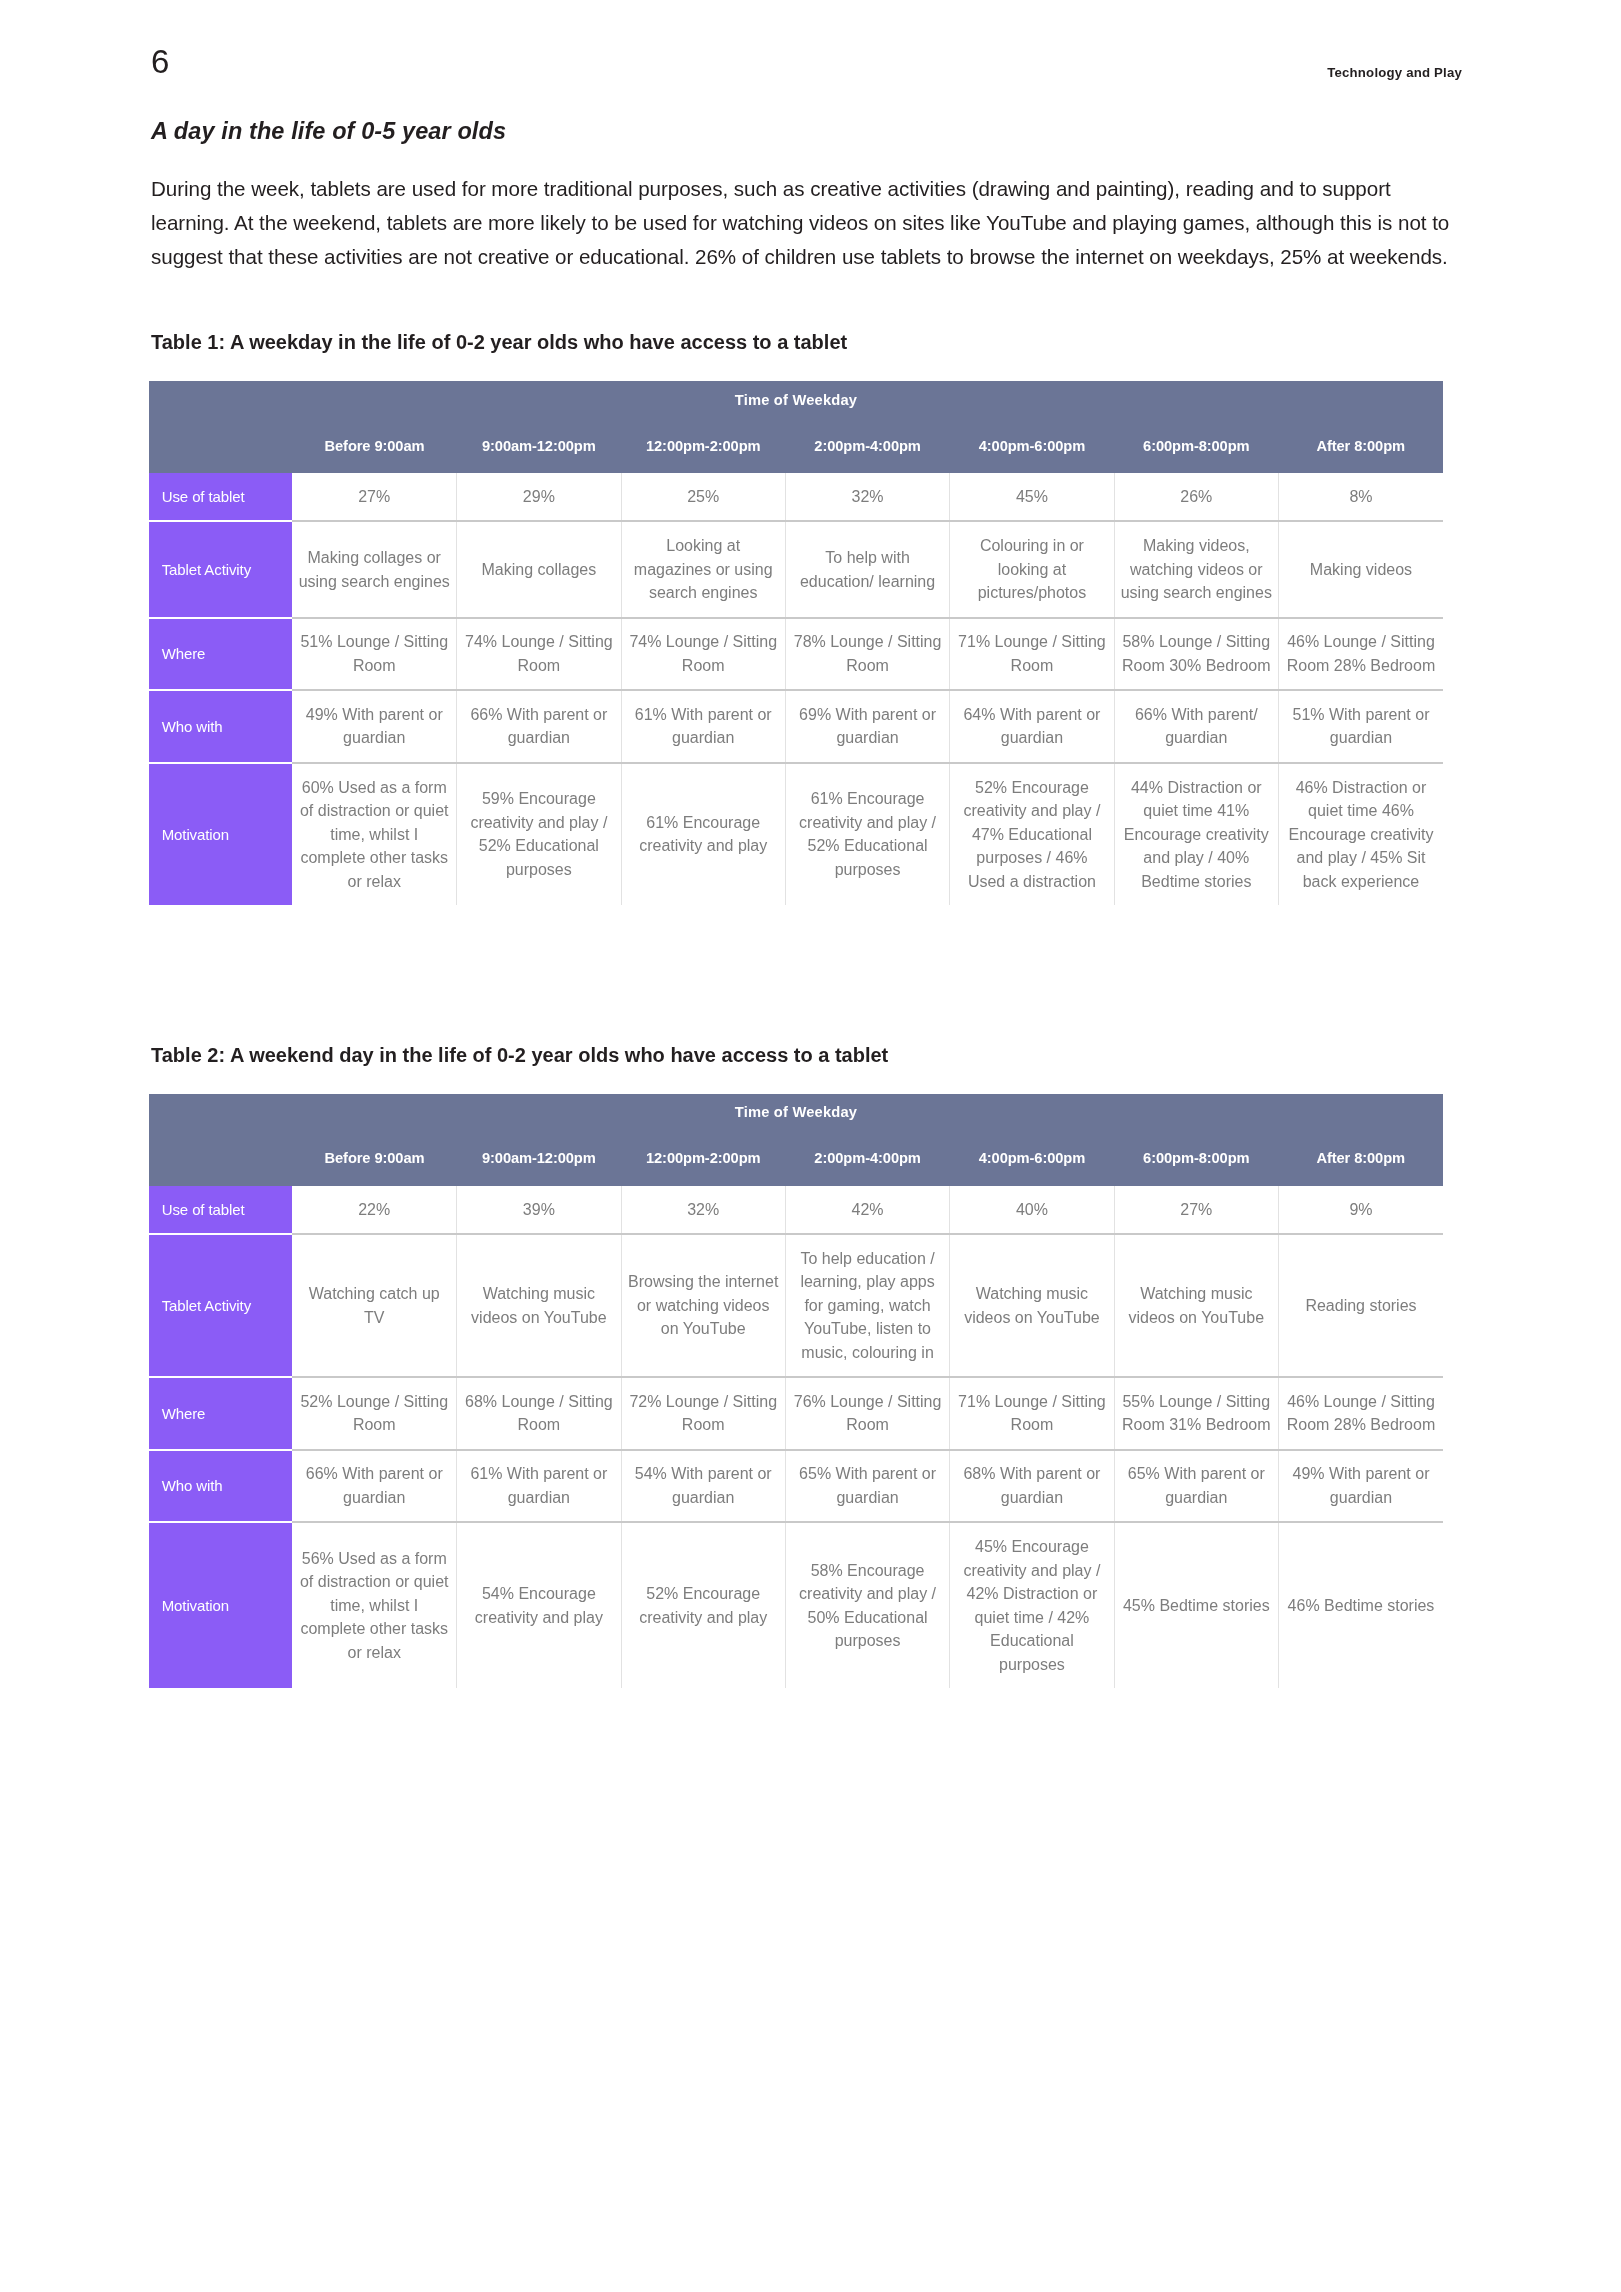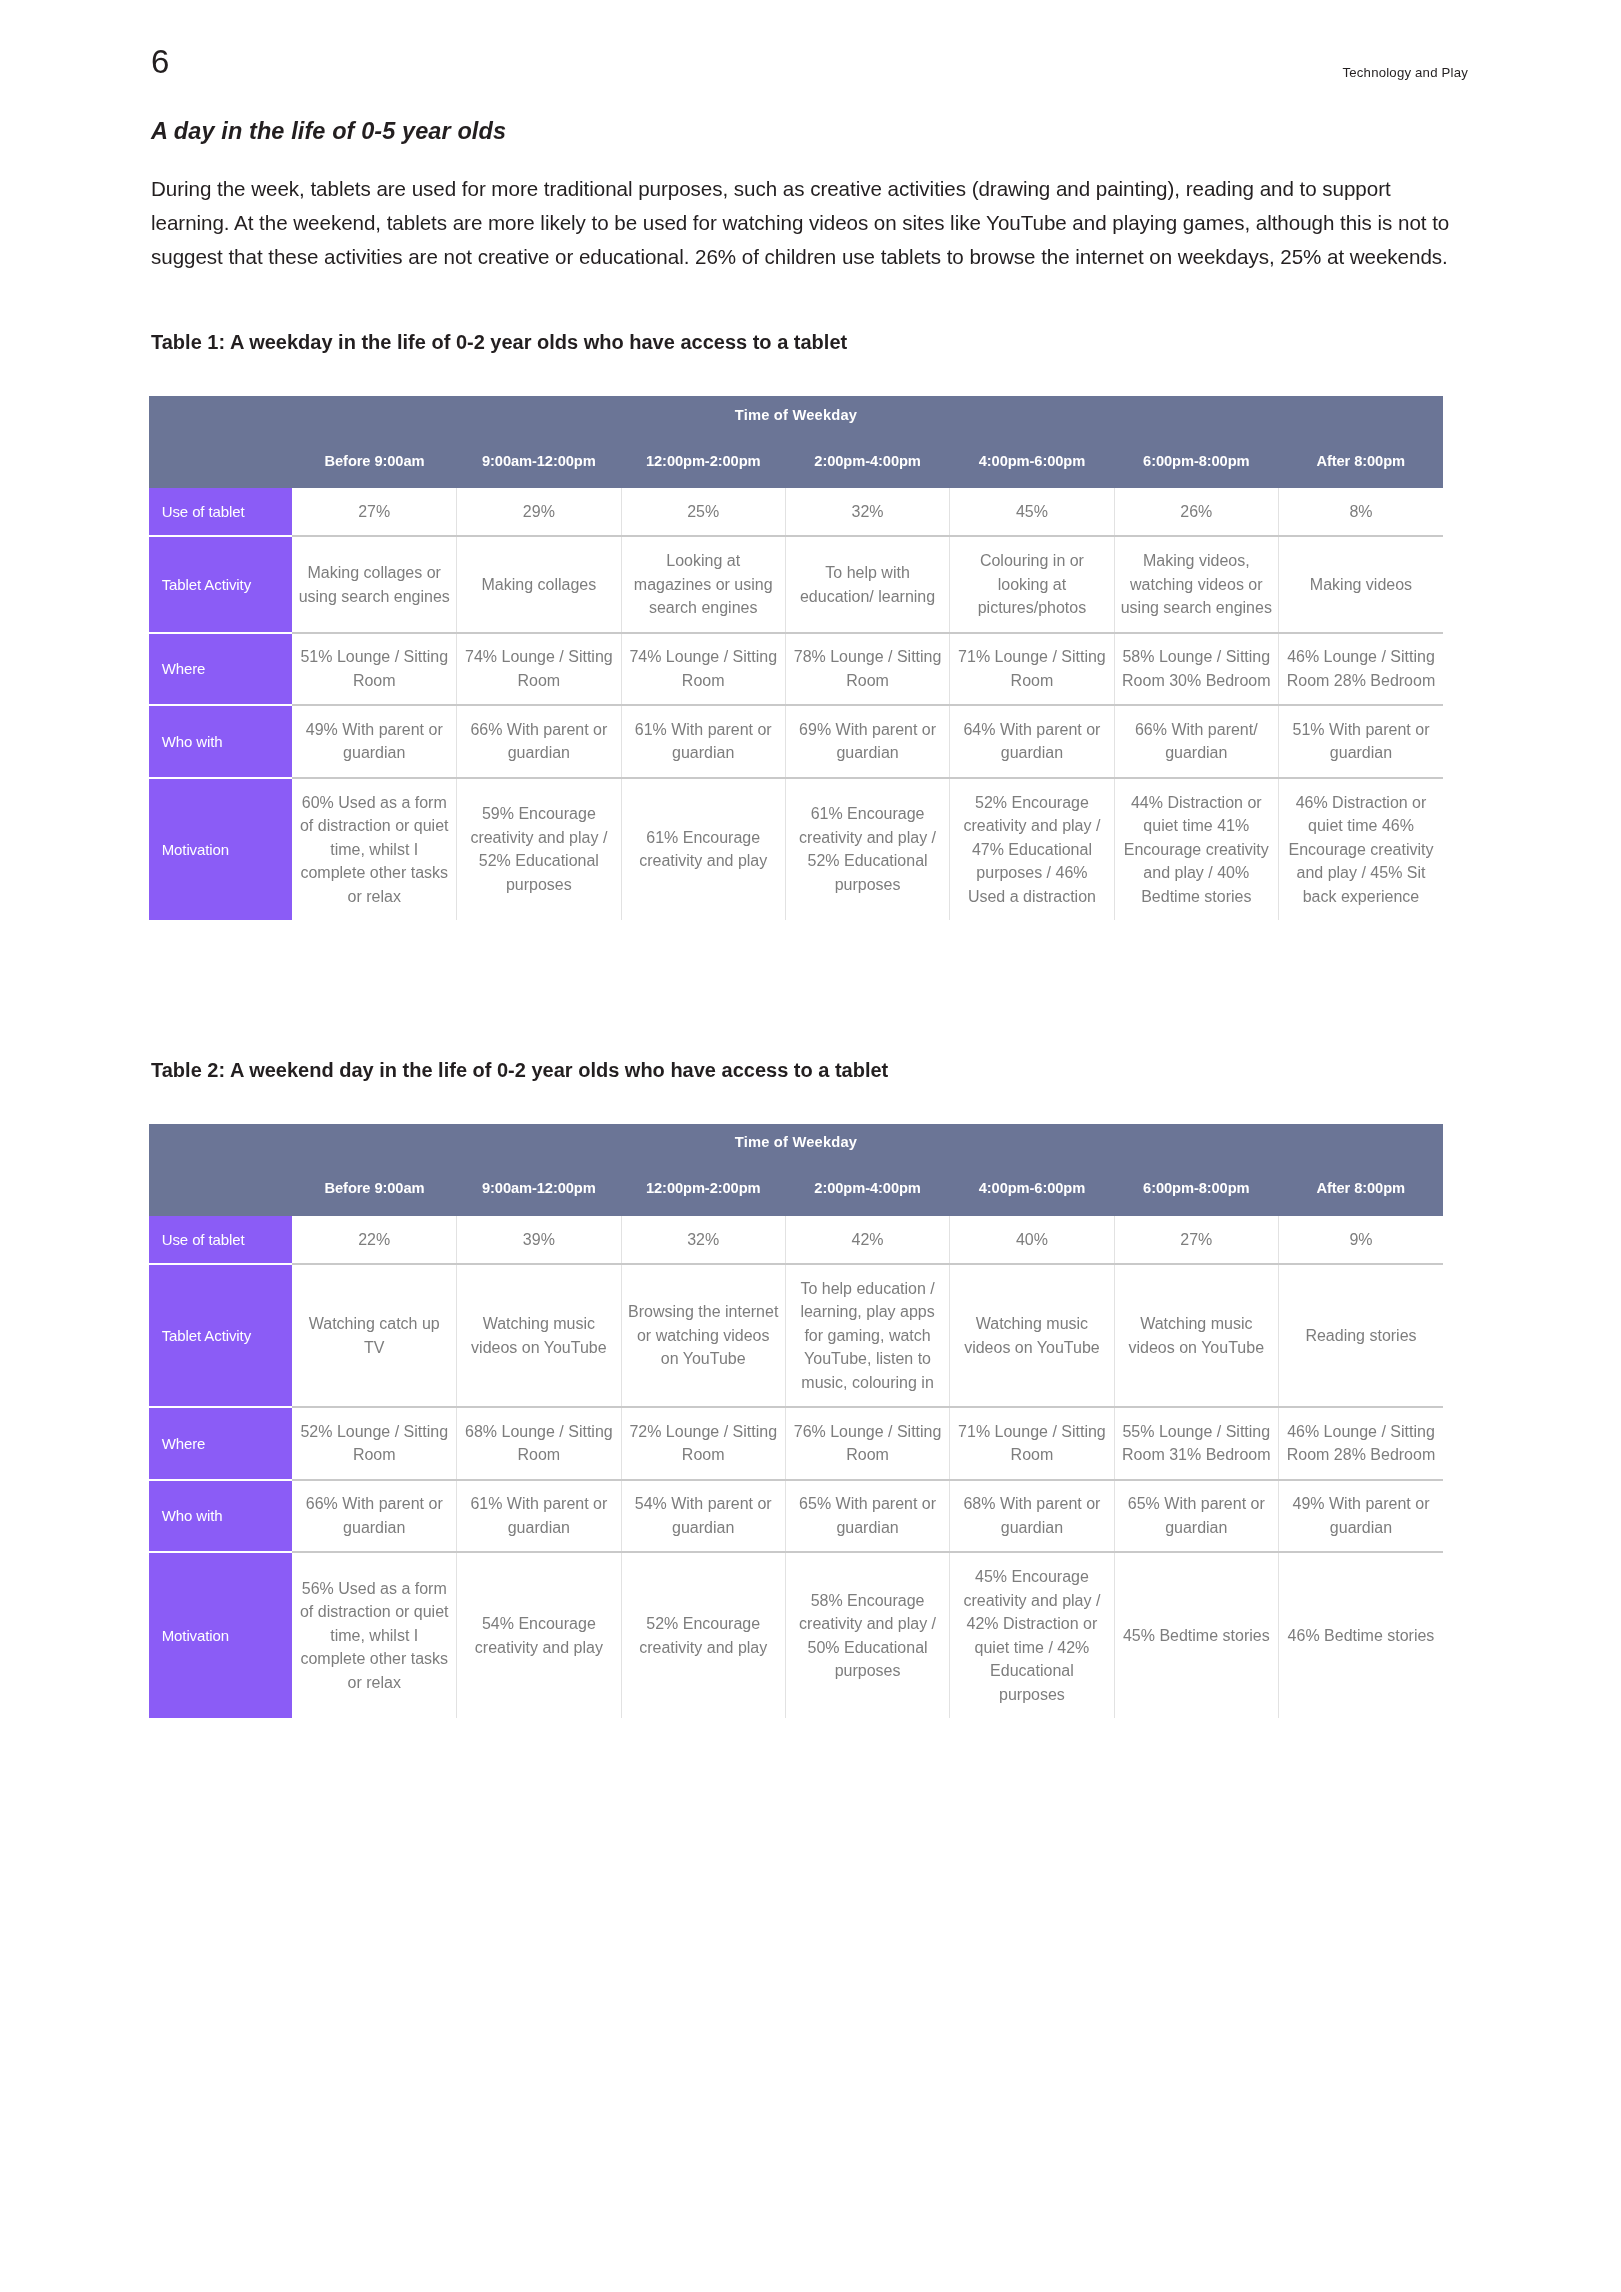--- a/index.html
+++ b/index.html
@@ -33,24 +33,24 @@
     position: absolute;
     left: 2px;
     top: 43px;
     font-size: 33px;
     font-weight: 400;
     color: #231f20;
     letter-spacing: 0.5px;
   }
   .running-head {
     position: absolute;
-    right: 4px;
+    right: 10px;
     top: 65px;
     font-size: 13.2px;
-    font-weight: normal;
+    font-weight: bold;
     color: #231f20;
     letter-spacing: 0.2px;
   }
 
   
   h1.section-title {
     font-size: 23.5px;
     font-weight: bold;
     margin: 24px 0 0 2px;
     letter-spacing: 0.1px;
@@ -67,21 +67,21 @@
   }
   h2.table-caption {
     font-size: 20px;
     font-weight: bold;
     margin: 57px 0 0 2px;
     color: #231f20;
   }
 
   
   .tbl-wrap {
-    margin-top: 42px;
+    margin-top: 27px;
   }
   table.daytable {
     border-collapse: collapse;
     width: 1294px;
     table-layout: fixed;
   }
   table.daytable col.rowlabel { width: 143px; }
   table.daytable col.datacol  { width: 164px; }
 
   .hdr-band td {

